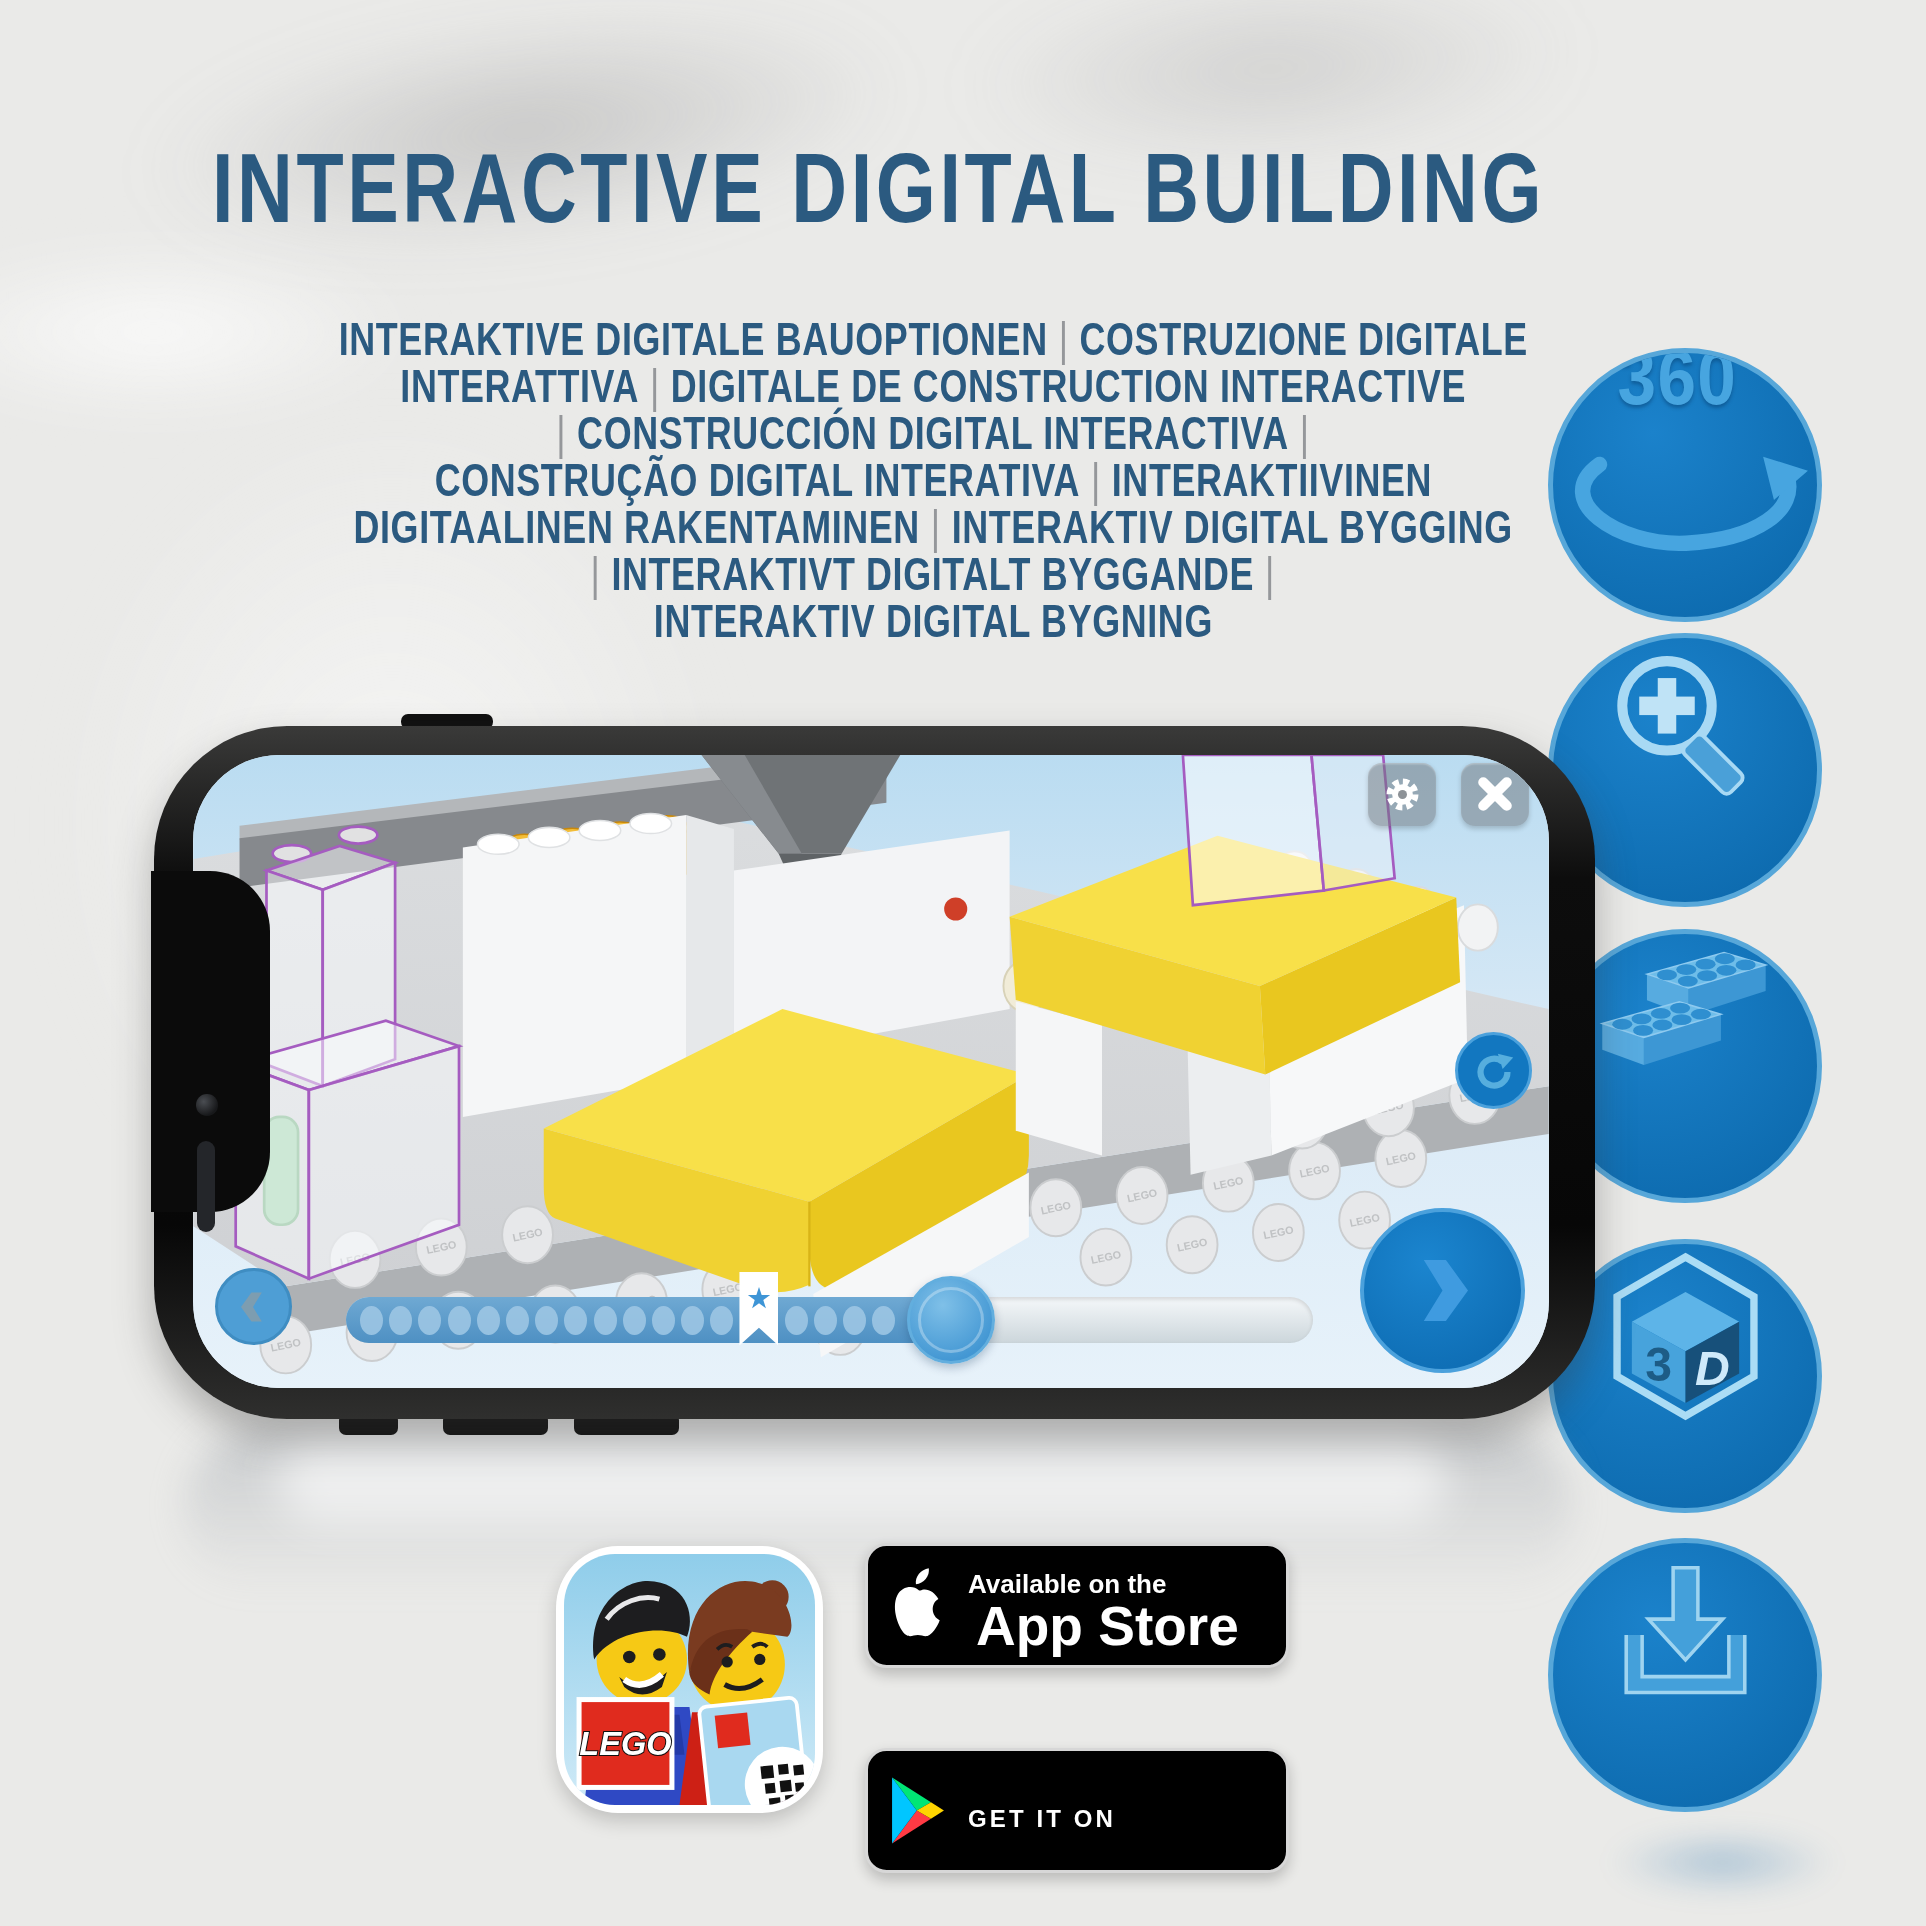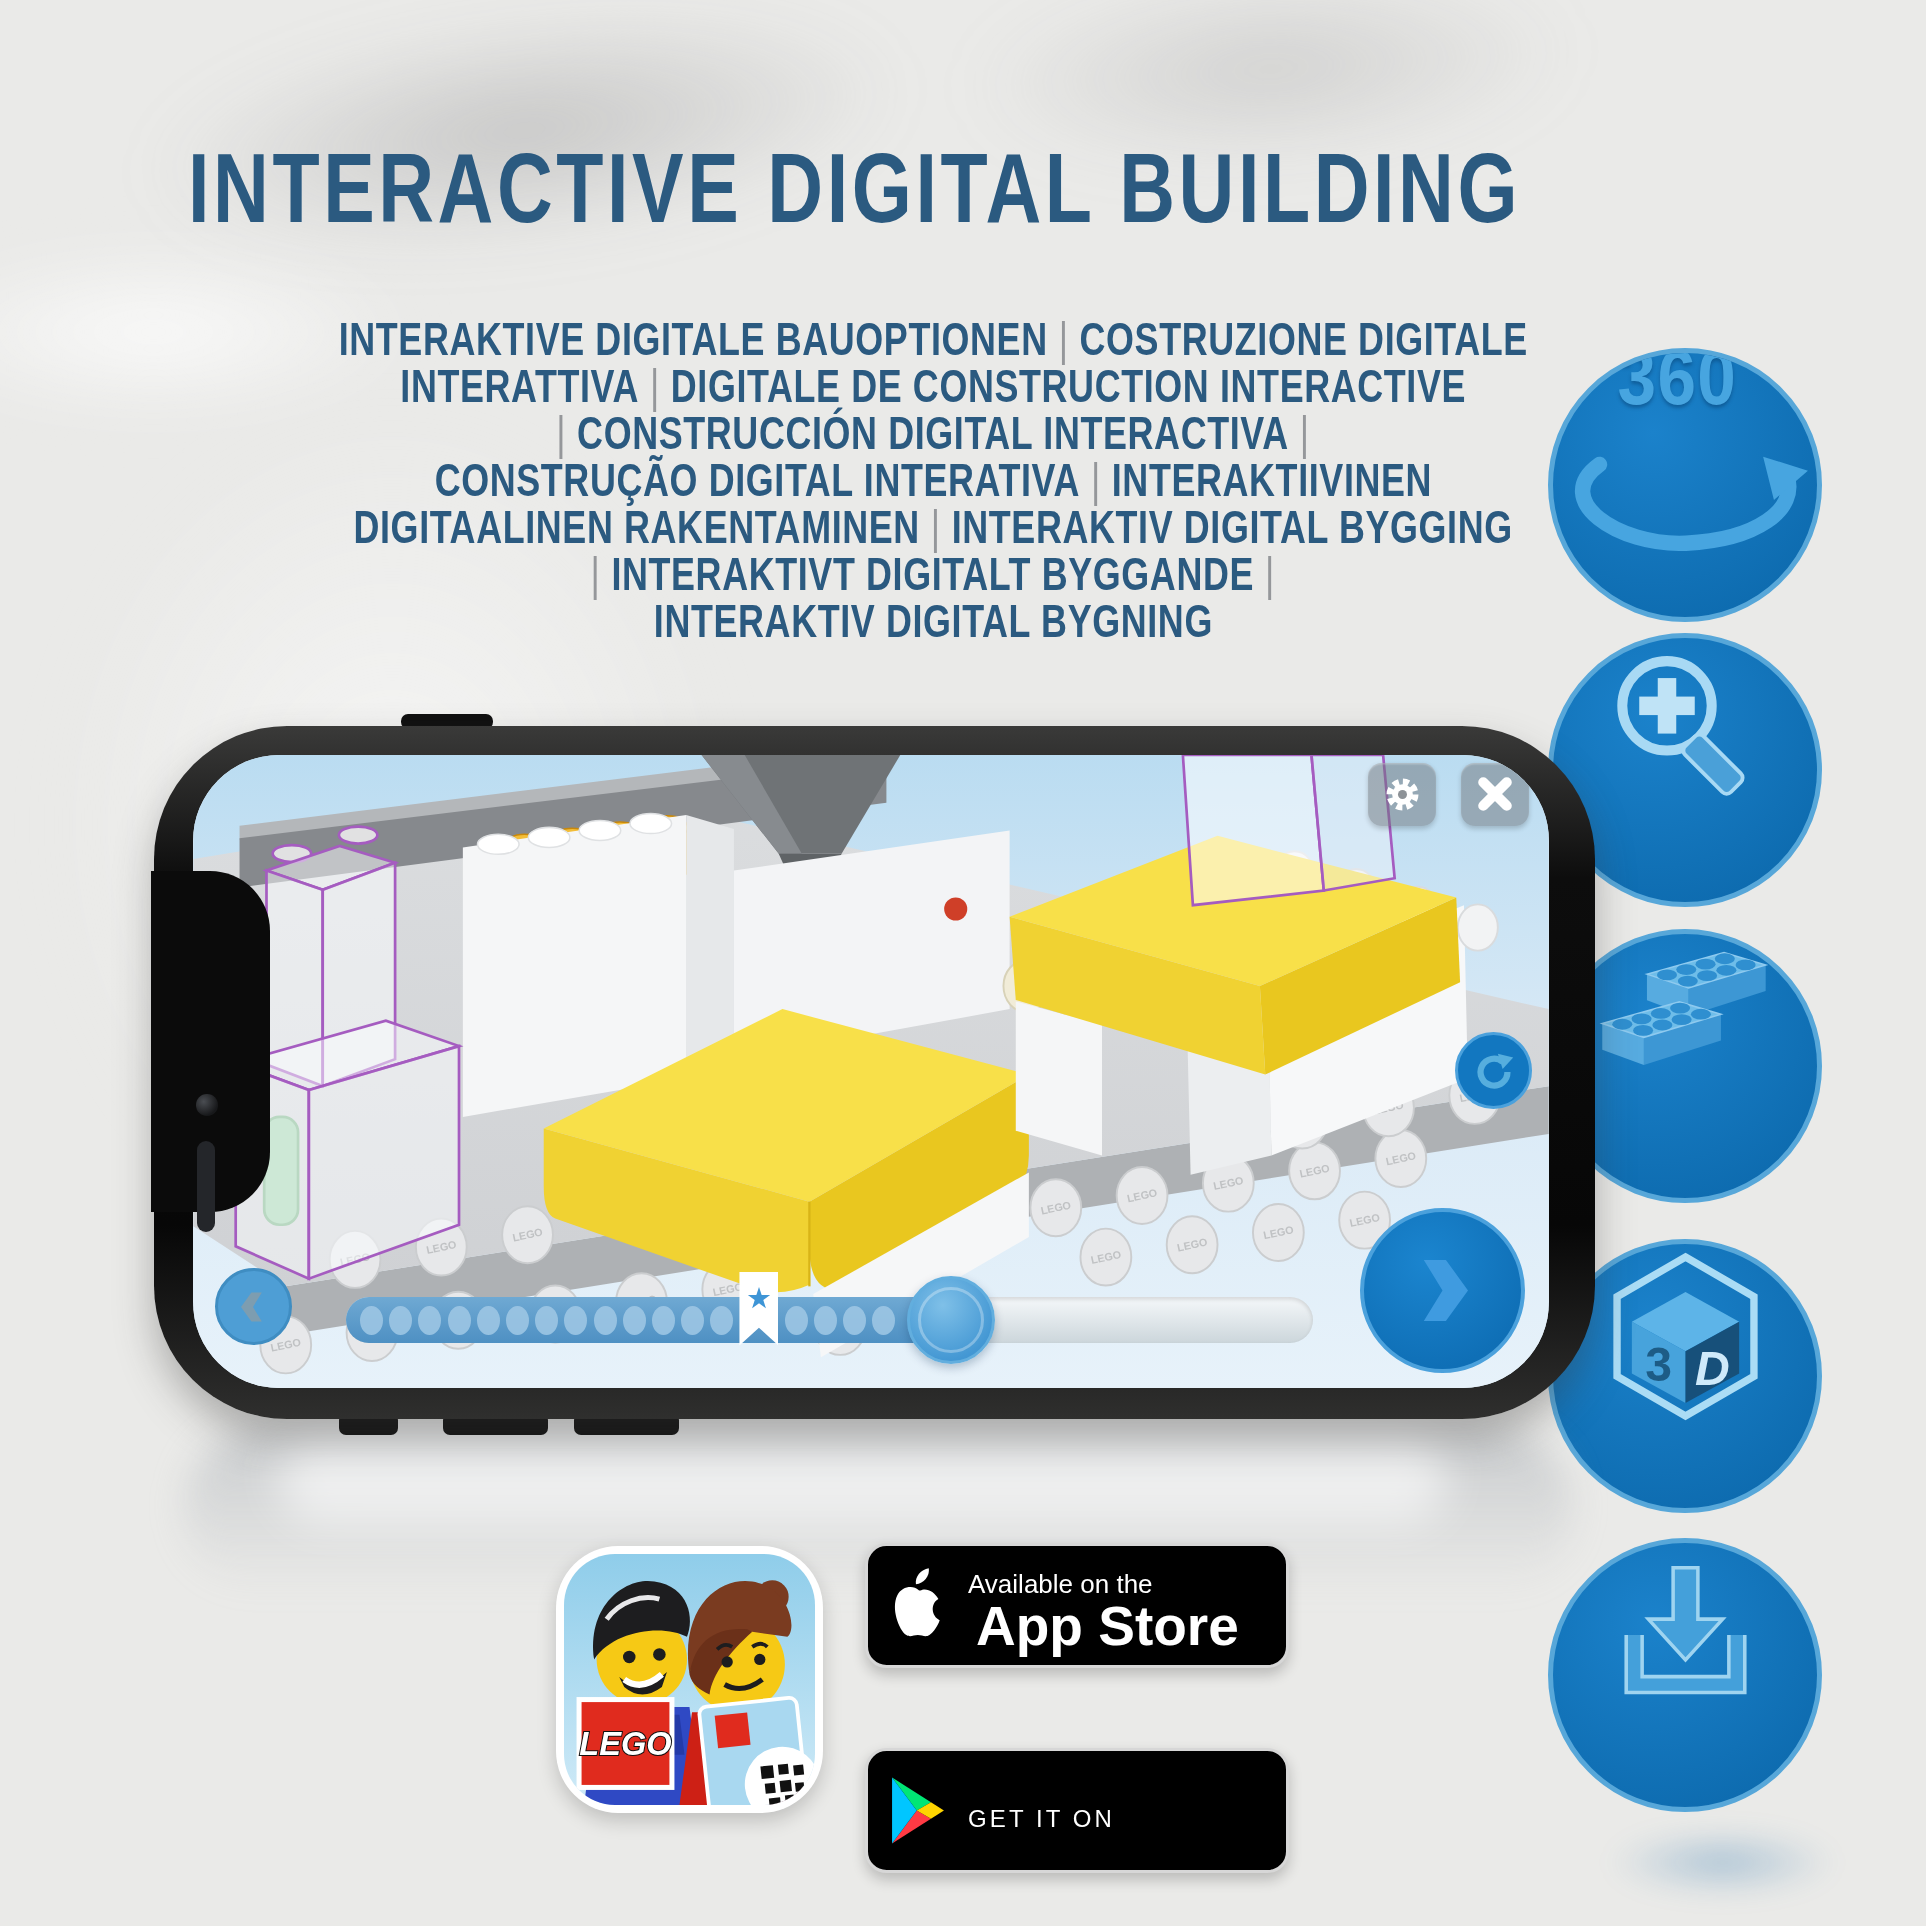--- a/index.html
+++ b/index.html
@@ -8,21 +8,21 @@
 
   
   .vein{position:absolute;border-radius:50%;filter:blur(29px);pointer-events:none;}
   .vein.v1{left:139px;top:15.4px;width:771px;height:231px;background:radial-gradient(ellipse,rgba(140,140,142,.38),transparent 70%);transform:rotate(-7deg);}
   .vein.v2{left:963px;top:-31px;width:616px;height:200px;background:radial-gradient(ellipse,rgba(150,150,152,.30),transparent 70%);transform:rotate(-4deg);}
   .vein.v3{left:-116px;top:247px;width:539px;height:170px;background:radial-gradient(ellipse,rgba(255,255,255,.8),transparent 70%);}
   .vein.v4{left:46px;top:401px;width:693px;height:848px;background:radial-gradient(ellipse,rgba(255,255,255,.55),transparent 70%);}
 
   
   .title{position:absolute;left:0;top:131px;width:1542px;text-align:center;
-         color:#2b5a80;font-weight:700;font-size:99px;}
+         color:#2b5a80;font-weight:700;font-size:99px;padding-left:24px;}
   .condense{display:inline-block;transform:scaleX(.78);white-space:nowrap;letter-spacing:4.6px;}
   .subtitle{position:absolute;left:0;top:316px;width:1842px;text-align:center;padding-left:12px;}
   .sub-line{font-size:46px;font-weight:700;color:#2b5a80;line-height:47px;}
   .sub-line .condense{letter-spacing:0.8px;}
   .sub-line .pipe{color:#95979a;margin:0 14px;font-weight:400;}
 
   
   .fc{position:absolute;left:1548px;width:274px;height:274px;border-radius:50%;
       background:radial-gradient(circle at 38% 30%,#1b82cb,#0e6cb0 78%);
       border:5.4px solid #57a7d9;box-sizing:border-box;
@@ -86,21 +86,21 @@
 
   
   .app-icon{position:absolute;left:556px;top:1546px;width:267px;height:267px;border-radius:62px;
             background:#fff;box-shadow:0 7.7px 19px rgba(0,0,0,.18);padding:7.7px;box-sizing:border-box;}
   .app-icon svg{border-radius:51px;display:block;}
   .badge{position:absolute;left:865px;width:424px;height:125px;background:#000;border-radius:21.6px;
          border:3.1px solid #d7d7d7;box-sizing:border-box;color:#fff;
          display:flex;align-items:center;box-shadow:0 6.2px 14px rgba(0,0,0,.2);}
   .badge .logo{width:100px;display:flex;justify-content:center;flex:none;}
   .badge .txt{display:flex;flex-direction:column;line-height:1.05;}
-  .badge .t-small{font-size:26px;font-weight:400;margin-top:16px;}
+  .badge .t-small{font-size:26px;font-weight:700;margin-top:16px;}
   .badge .t-big{font-size:55px;font-weight:700;letter-spacing:0px;margin-left:8px;}
   .badge.gp .t-small{letter-spacing:3.1px;font-size:24px;}
   .as-badge{top:1543px;}
   .gp-badge{top:1748px;}
 </style>
 </head>
 <body>
 
 <div class="canvas">
 

